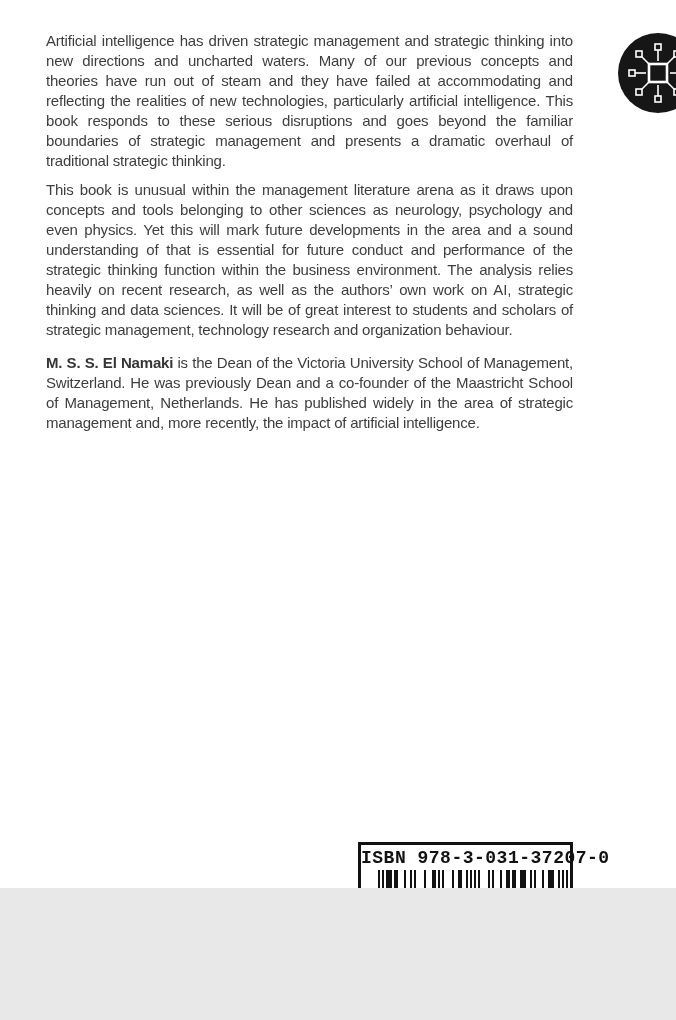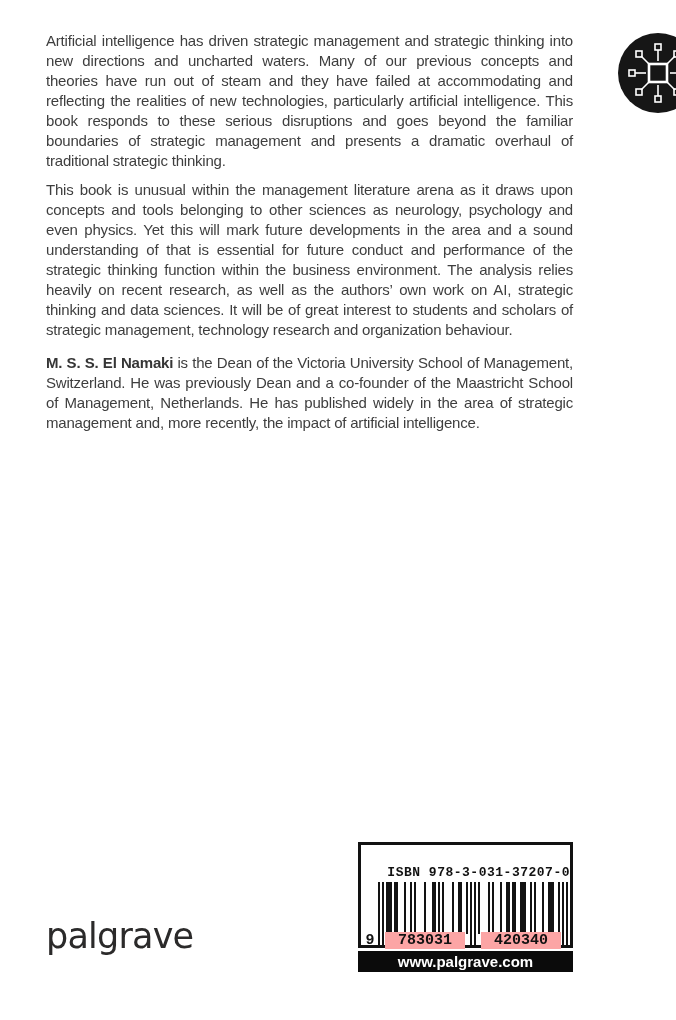--- a/index.html
+++ b/index.html
@@ -1,18 +1,18 @@
 <!DOCTYPE html>
 <html><head>
 <meta charset="utf-8">
 <style>
   html,body{margin:0;padding:0;background:#e8e8e8;}
   .page{
     position:relative;
-    width:676px;height:1020px;
+    width:676px;height:888px;
     background:#ffffff;
     overflow:hidden;
     font-family:"Liberation Sans", sans-serif;
     margin:0 auto;
   }
   
   .text-block{
     position:absolute;
     left:46px; top:31px; width:527px;
     color:#3e3e3e;
@@ -43,25 +43,25 @@
   }
   
   .isbn-box{
     position:absolute; left:358px; top:842px;
     width:215px; height:106px;
     background:#ffffff;
     border:3px solid #121212;
     box-sizing:border-box;
   }
   .isbn-label{
-    margin-top:20px;
-    text-align:right;
+    margin-top:3px;
+    text-align:left;
     font-family:"Liberation Mono","DejaVu Sans Mono",monospace;
     font-weight:bold;
-    font-size:13px;
+    font-size:18px;
     letter-spacing:0.5px;
     color:#121212;
     white-space:nowrap;
   }
   .barcode{
     position:relative;
     width:190px; height:68px;
     margin:2px 0 0 17px;
     font-size:0;
     white-space:nowrap;

